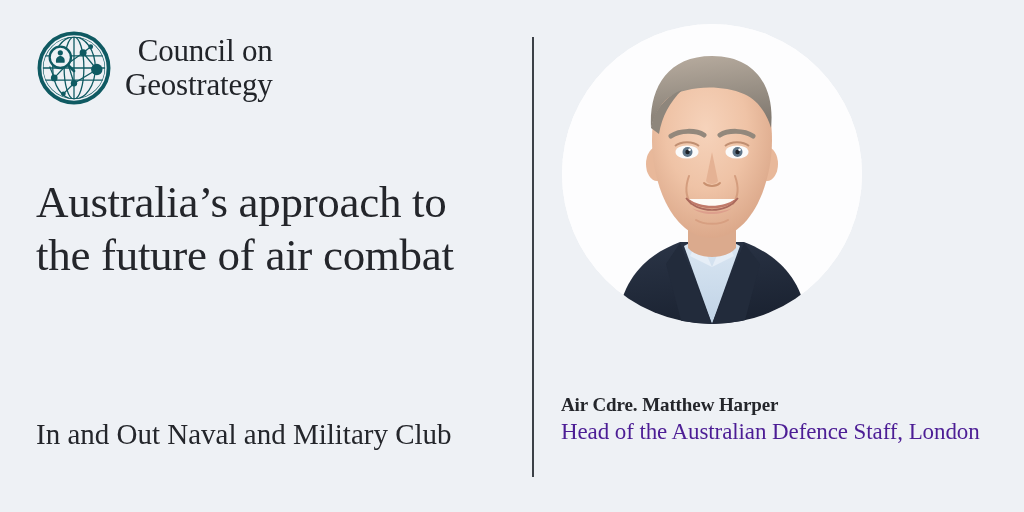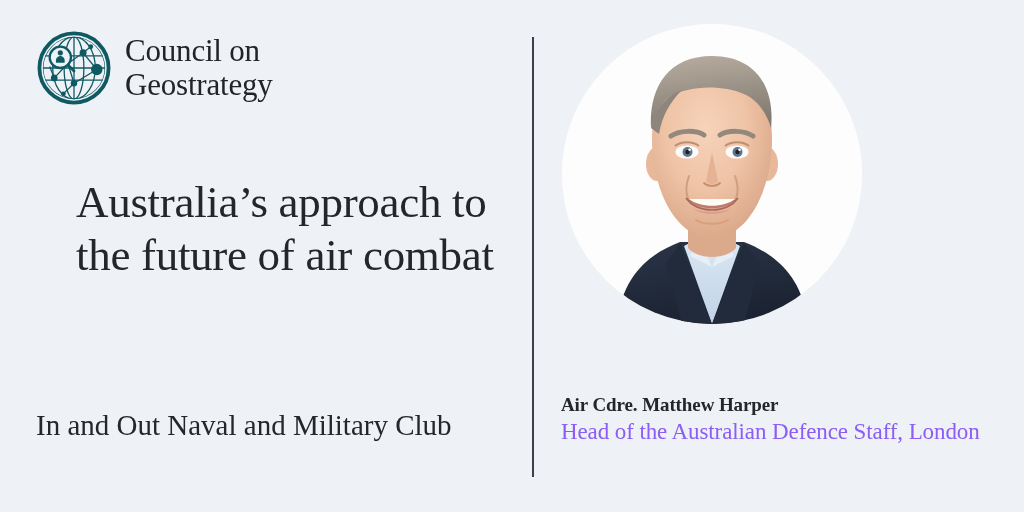--- a/index.html
+++ b/index.html
@@ -31,20 +31,21 @@
     height: 512px;
   }
 
   #brand {
     position: absolute;
     left: 36px;
     top: 30px;
     display: flex;
     align-items: center;
     gap: 13px;
+    text-align: right;
   }
   #brand-mark {
     width: 76px;
     height: 76px;
     flex: 0 0 auto;
     display: block;
   }
   #brand-wordmark {
     font-family: "Liberation Serif", serif;
     font-size: 31px;
@@ -58,38 +59,37 @@
     position: absolute;
     left: 36px;
     top: 176px;
     width: 470px;
     font-family: "Liberation Serif", serif;
     font-size: 45px;
     line-height: 1.18;
     color: #24262b;
     letter-spacing: -0.3px;
     white-space: pre-line;
-    margin-left: 40px;
   }
 
   #forum-label {
     position: absolute;
     left: 36px;
     top: 350px;
     font-family: "Liberation Sans", sans-serif;
     font-size: 35px;
     font-weight: bold;
     letter-spacing: 3.4px;
     color: #10565e;
   }
 
   #venue {
     position: absolute;
     left: 36px;
-    top: 409px;
+    top: 418px;
     font-family: "Liberation Serif", serif;
     font-size: 29px;
     line-height: 1.15;
     color: #24262b;
   }
 
   #date-line {
     position: absolute;
     left: 36px;
     top: 443px;
@@ -158,21 +158,21 @@
     font-size: 19px;
     font-weight: bold;
     color: #24262b;
     line-height: 1.25;
     letter-spacing: -0.1px;
   }
   #speaker-role {
     font-family: "Liberation Serif", serif;
     font-size: 23px;
     font-weight: normal;
-    color: #8b5cf6;
+    color: #4c1d95;
     line-height: 1.3;
     letter-spacing: -0.1px;
   }
 </style>
 </head>
 <body>
 
 <div id="card">
 
   <div id="left-col">

